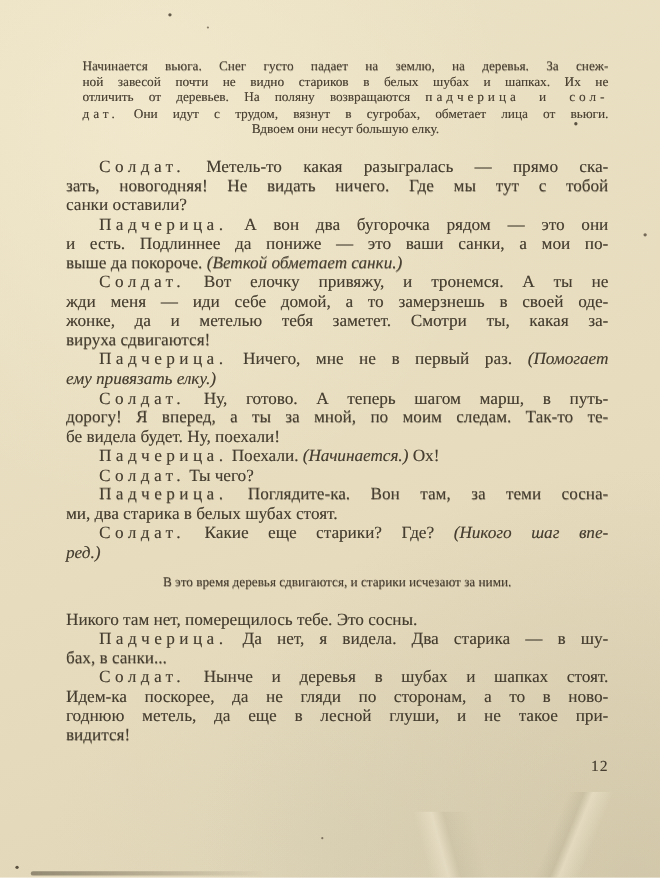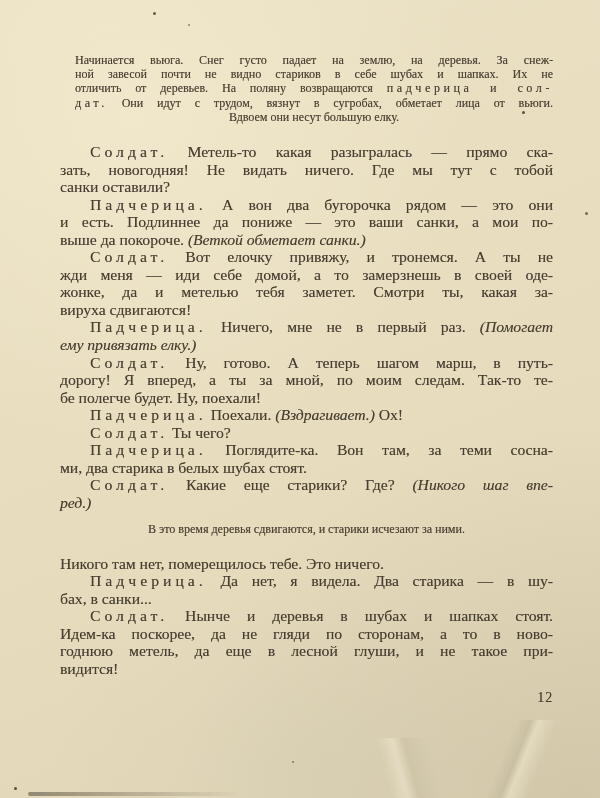--- a/index.html
+++ b/index.html
@@ -67,21 +67,21 @@
   <div class="speck" style="left:292px;top:761px;width:2px;height:2px;opacity:.6;"></div>
   <div class="speck" style="left:14px;top:787px;width:3px;height:3px;opacity:.85;"></div>
   <div class="crease crease-a"></div>
   <div class="crease crease-b"></div>
   <div class="edge-shadow"></div>
 
   <div class="text-column">
 
     <section class="stage stage-top">
         <div class="line"><span>Начинается вьюга. Снег густо падает на землю, на деревья. За снеж-</span></div>
-        <div class="line"><span>ной завесой почти не видно стариков в себе шубах и шапках. Их не</span></div>
+        <div class="line"><span>ной завесой почти не видно стариков в белых шубах и шапках. Их не</span></div>
         <div class="line"><span>отличить от деревьев. На поляну возвращаются </span><span class="sp">падчерица и сол-</span></div>
         <div class="line"><span class="sp">дат.</span><span> Они идут с трудом, вязнут в сугробах, обметает лица от вьюги.</span></div>
         <div class="line c"><span>Вдвоем они несут большую елку.</span></div>
       </section>
 
     <section class="dialogue">
       <div class="para">
           <div class="line ind"><span class="sp">Солдат.</span><span> Метель-то какая разыгралась — прямо ска-</span></div>
           <div class="line"><span>зать, новогодняя! Не видать ничего. Где мы тут с тобой</span></div>
           <div class="line end"><span>санки оставили?</span></div>
@@ -97,45 +97,45 @@
           <div class="line"><span>жонке, да и метелью тебя заметет. Смотри ты, какая за-</span></div>
           <div class="line end"><span>вируха сдвигаются!</span></div>
         </div>
       <div class="para">
           <div class="line ind"><span class="sp">Падчерица.</span><span> Ничего, мне не в первый раз. </span><span class="it">(Помогает</span></div>
           <div class="line end"><span class="it">ему привязать елку.)</span></div>
         </div>
       <div class="para">
           <div class="line ind"><span class="sp">Солдат.</span><span> Ну, готово. А теперь шагом марш, в путь-</span></div>
           <div class="line"><span>дорогу! Я вперед, а ты за мной, по моим следам. Так-то те-</span></div>
-          <div class="line end"><span>бе полегче будет. Ну, поехали!</span></div>
+          <div class="line end"><span>бе видела будет. Ну, поехали!</span></div>
         </div>
       <div class="para">
-          <div class="line end ind"><span class="sp">Падчерица.</span><span> Поехали. </span><span class="it">(Вздрагивает.)</span><span> Ох!</span></div>
+          <div class="line end ind"><span class="sp">Падчерица.</span><span> Поехали. </span><span class="it">(Начинается.)</span><span> Ох!</span></div>
         </div>
       <div class="para">
           <div class="line end ind"><span class="sp">Солдат.</span><span> Ты чего?</span></div>
         </div>
       <div class="para">
           <div class="line ind"><span class="sp">Падчерица.</span><span> Поглядите-ка. Вон там, за теми сосна-</span></div>
           <div class="line end"><span>ми, два старика в белых шубах стоят.</span></div>
         </div>
       <div class="para">
           <div class="line ind"><span class="sp">Солдат.</span><span> Какие еще старики? Где? </span><span class="it">(Никого шаг впе-</span></div>
           <div class="line end"><span class="it">ред.)</span></div>
         </div>
     </section>
 
     <section class="stage stage-mid">
         <div class="line c"><span>В это время деревья сдвигаются, и старики исчезают за ними.</span></div>
       </section>
 
     <section class="dialogue">
       <div class="para">
-          <div class="line end"><span>Никого там нет, померещилось тебе. Это ничего.</span></div>
+          <div class="line end"><span>Никого там нет, померещилось тебе. Это сосны.</span></div>
         </div>
       <div class="para">
           <div class="line ind"><span class="sp">Падчерица.</span><span> Да нет, я видела. Два старика — в шу-</span></div>
           <div class="line end"><span>бах, в санки...</span></div>
         </div>
       <div class="para">
           <div class="line ind"><span class="sp">Солдат.</span><span> Нынче и деревья в шубах и шапках стоят.</span></div>
           <div class="line"><span>Идем-ка поскорее, да не гляди по сторонам, а то в ново-</span></div>
           <div class="line"><span>годнюю метель, да еще в лесной глуши, и не такое при-</span></div>
           <div class="line end"><span>видится!</span></div>

